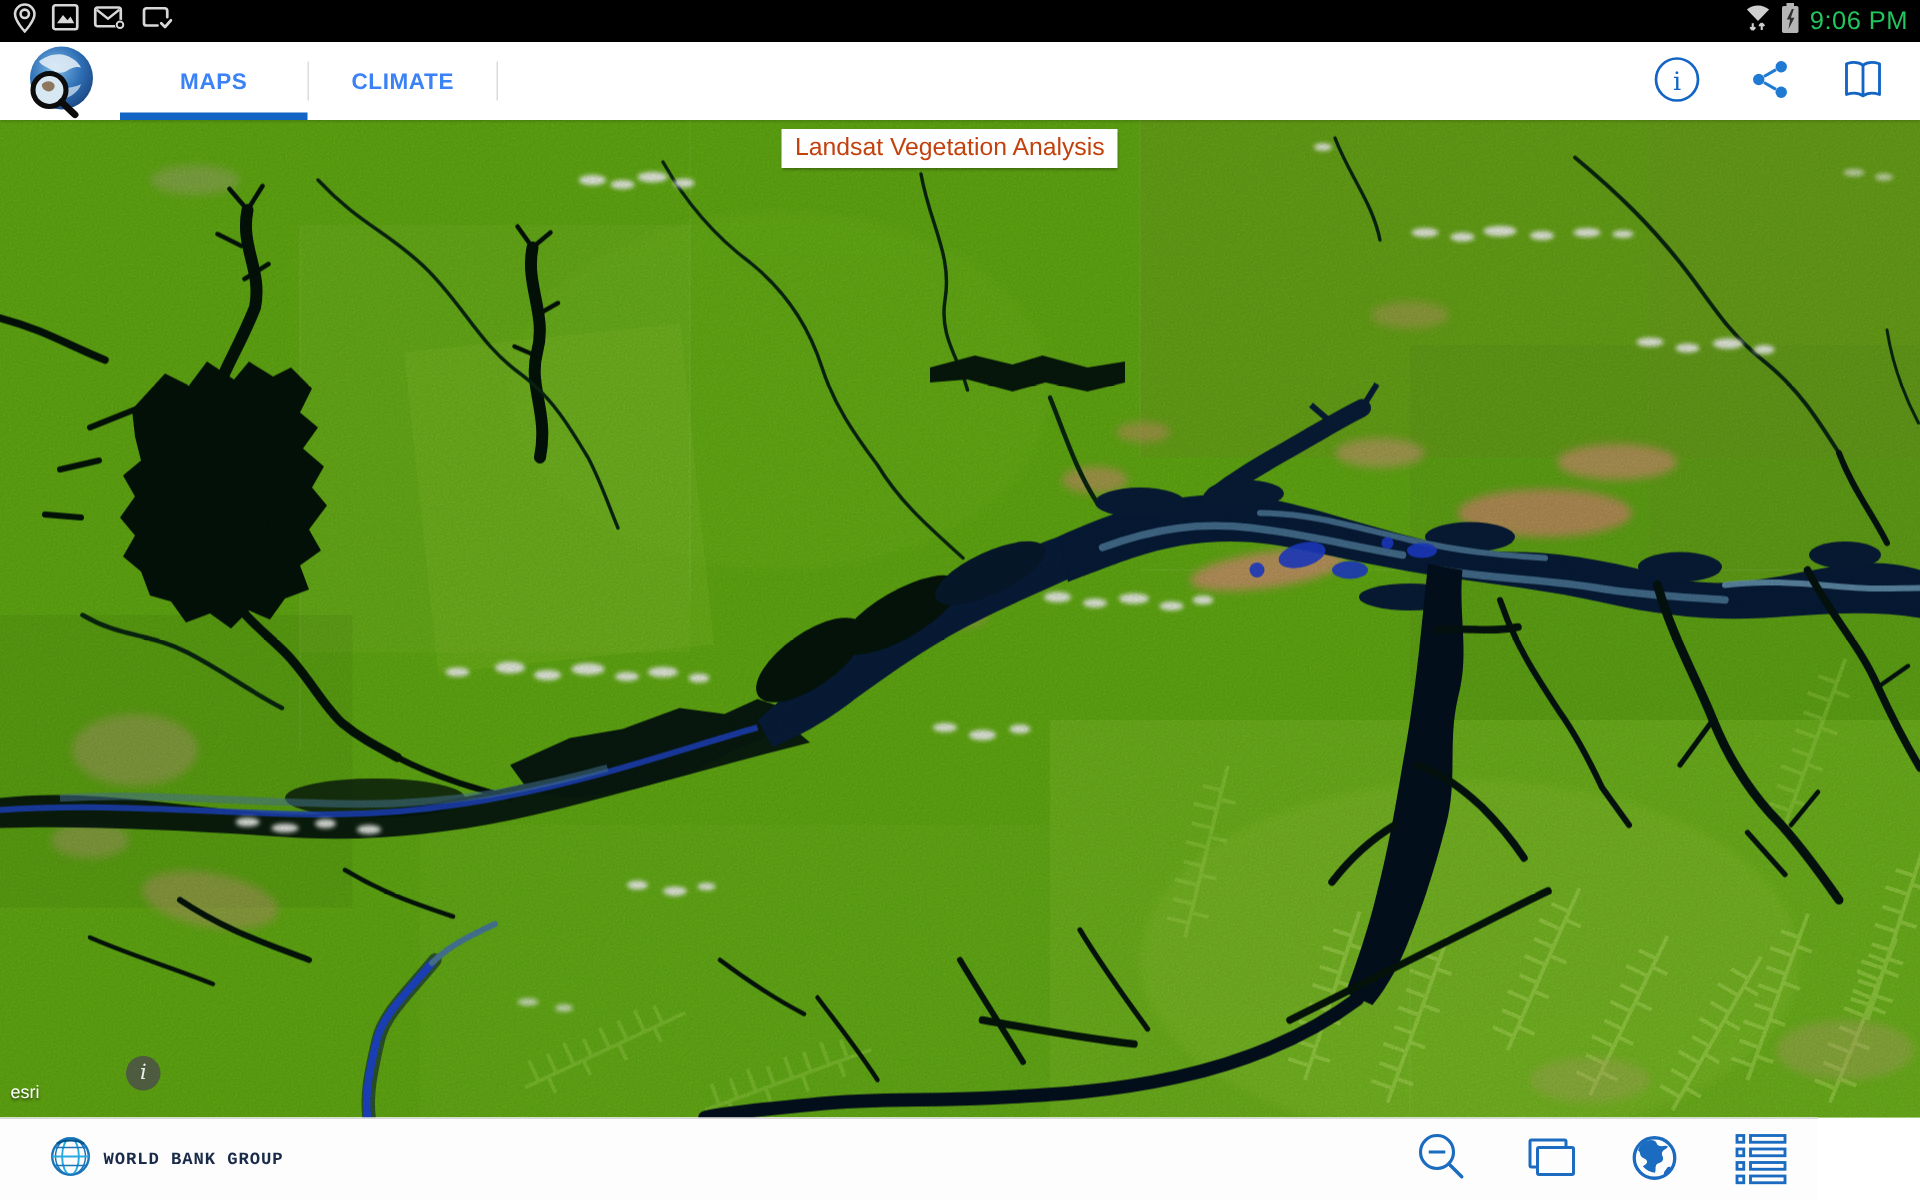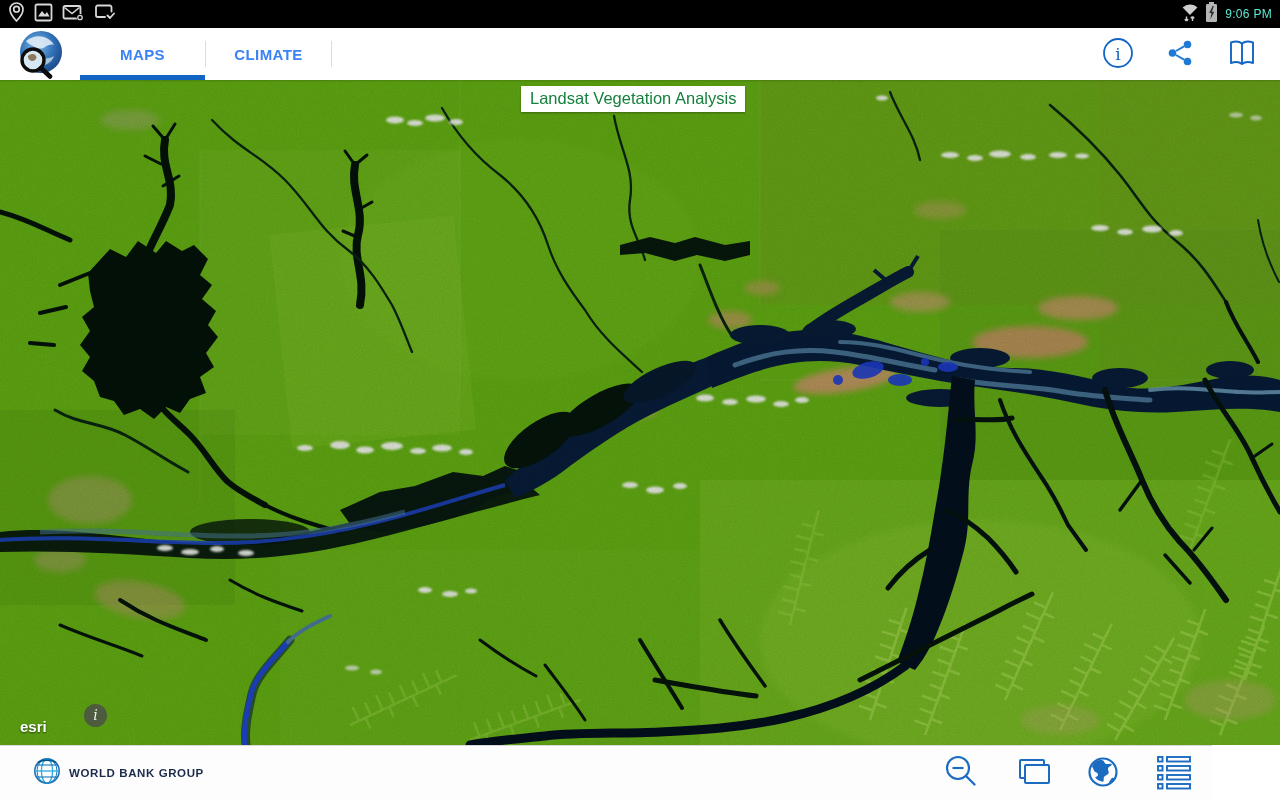--- a/index.html
+++ b/index.html
@@ -5,51 +5,51 @@
   html,body{margin:0;padding:0;background:#000;}
   *{box-sizing:border-box;}
   .screen{position:relative;width:1280px;height:800px;overflow:hidden;
           font-family:"Liberation Sans",sans-serif;background:#fff;}
 
   
   .status-bar{position:absolute;top:0;left:0;width:1280px;height:28px;background:#000;
               display:flex;align-items:center;justify-content:space-between;padding:0 8px;}
   .status-left{display:flex;align-items:center;gap:9px;height:100%;}
   .status-right{display:flex;align-items:center;gap:5px;height:100%;}
-  .status-time{color:#5eead4;font-size:12px;letter-spacing:.3px;padding-left:2px;}
+  .status-time{color:#22c55e;font-size:17px;letter-spacing:.3px;padding-left:2px;}
 
   
   .app-bar{position:absolute;top:28px;left:0;width:1280px;height:52px;background:#fff;
            display:flex;align-items:stretch;box-shadow:0 1px 2px rgba(0,0,0,.18);z-index:5;}
   .app-logo{width:80px;display:flex;align-items:center;justify-content:center;}
   .tabs{display:flex;align-items:stretch;}
   .tab{position:relative;width:125px;display:flex;align-items:center;justify-content:center;
        color:#3b82f6;font-size:15px;font-weight:700;letter-spacing:.4px;cursor:pointer;}
   .tab-underline{position:absolute;left:0;bottom:0;width:100%;height:5px;background:#1265c4;display:none;}
   .tab.active .tab-underline{display:block;}
   .tab-divider{width:1px;background:#dcdcdc;margin:13px 0;}
   .app-actions{margin-left:auto;display:flex;align-items:center;gap:22px;padding-right:18px;}
   .icon-btn{width:40px;height:40px;display:flex;align-items:center;justify-content:center;
             background:none;border:none;padding:0;cursor:pointer;}
 
   
   .map{position:absolute;top:80px;left:0;width:1280px;height:665px;overflow:hidden;background:#63ad13;}
   .map-art{position:absolute;top:0;left:0;}
-  .map-title{position:absolute;top:6px;left:521px;background:#fff;color:#15803d;
+  .map-title{position:absolute;top:6px;left:521px;background:#fff;color:#c2410c;
              font-size:16.5px;padding:3px 9px 4px;box-shadow:0 1px 2px rgba(0,0,0,.35);white-space:nowrap;}
-  .esri{position:absolute;left:20px;bottom:10px;color:#fff;font-size:15px;font-weight:700;
+  .esri{position:absolute;left:7px;bottom:10px;color:#fff;font-size:12px;font-weight:400;
         text-shadow:0 1px 2px rgba(0,0,0,.6);}
   .map-info{position:absolute;left:84px;top:624px;width:23px;height:23px;border-radius:50%;
             background:rgba(75,75,75,.8);border:none;color:#efefef;cursor:pointer;
             font-family:"DejaVu Serif",serif;font-style:italic;font-size:14px;line-height:21px;padding:0;}
 
   
   .bottom-bar{position:absolute;left:0;top:745px;width:1212px;height:55px;background:#fdfdfd;
               border-top:1px solid #d9d9d9;display:flex;align-items:center;justify-content:space-between;
-              padding:0 16px 0 33px;}
+              padding:0 16px 0 33px;font-family:Liberation Mono, monospace;}
   .brand{display:flex;align-items:center;gap:8px;}
   .brand-label{color:#1a2b4a;font-size:11.5px;font-weight:700;letter-spacing:.6px;}
   .map-tools{display:flex;align-items:center;gap:31px;padding-right:2px;}
   .tool-btn{width:40px;height:40px;display:flex;align-items:center;justify-content:center;
             background:none;border:none;padding:0;cursor:pointer;}
 </style>
 </head>
 <body>
 
 <div class="screen">

